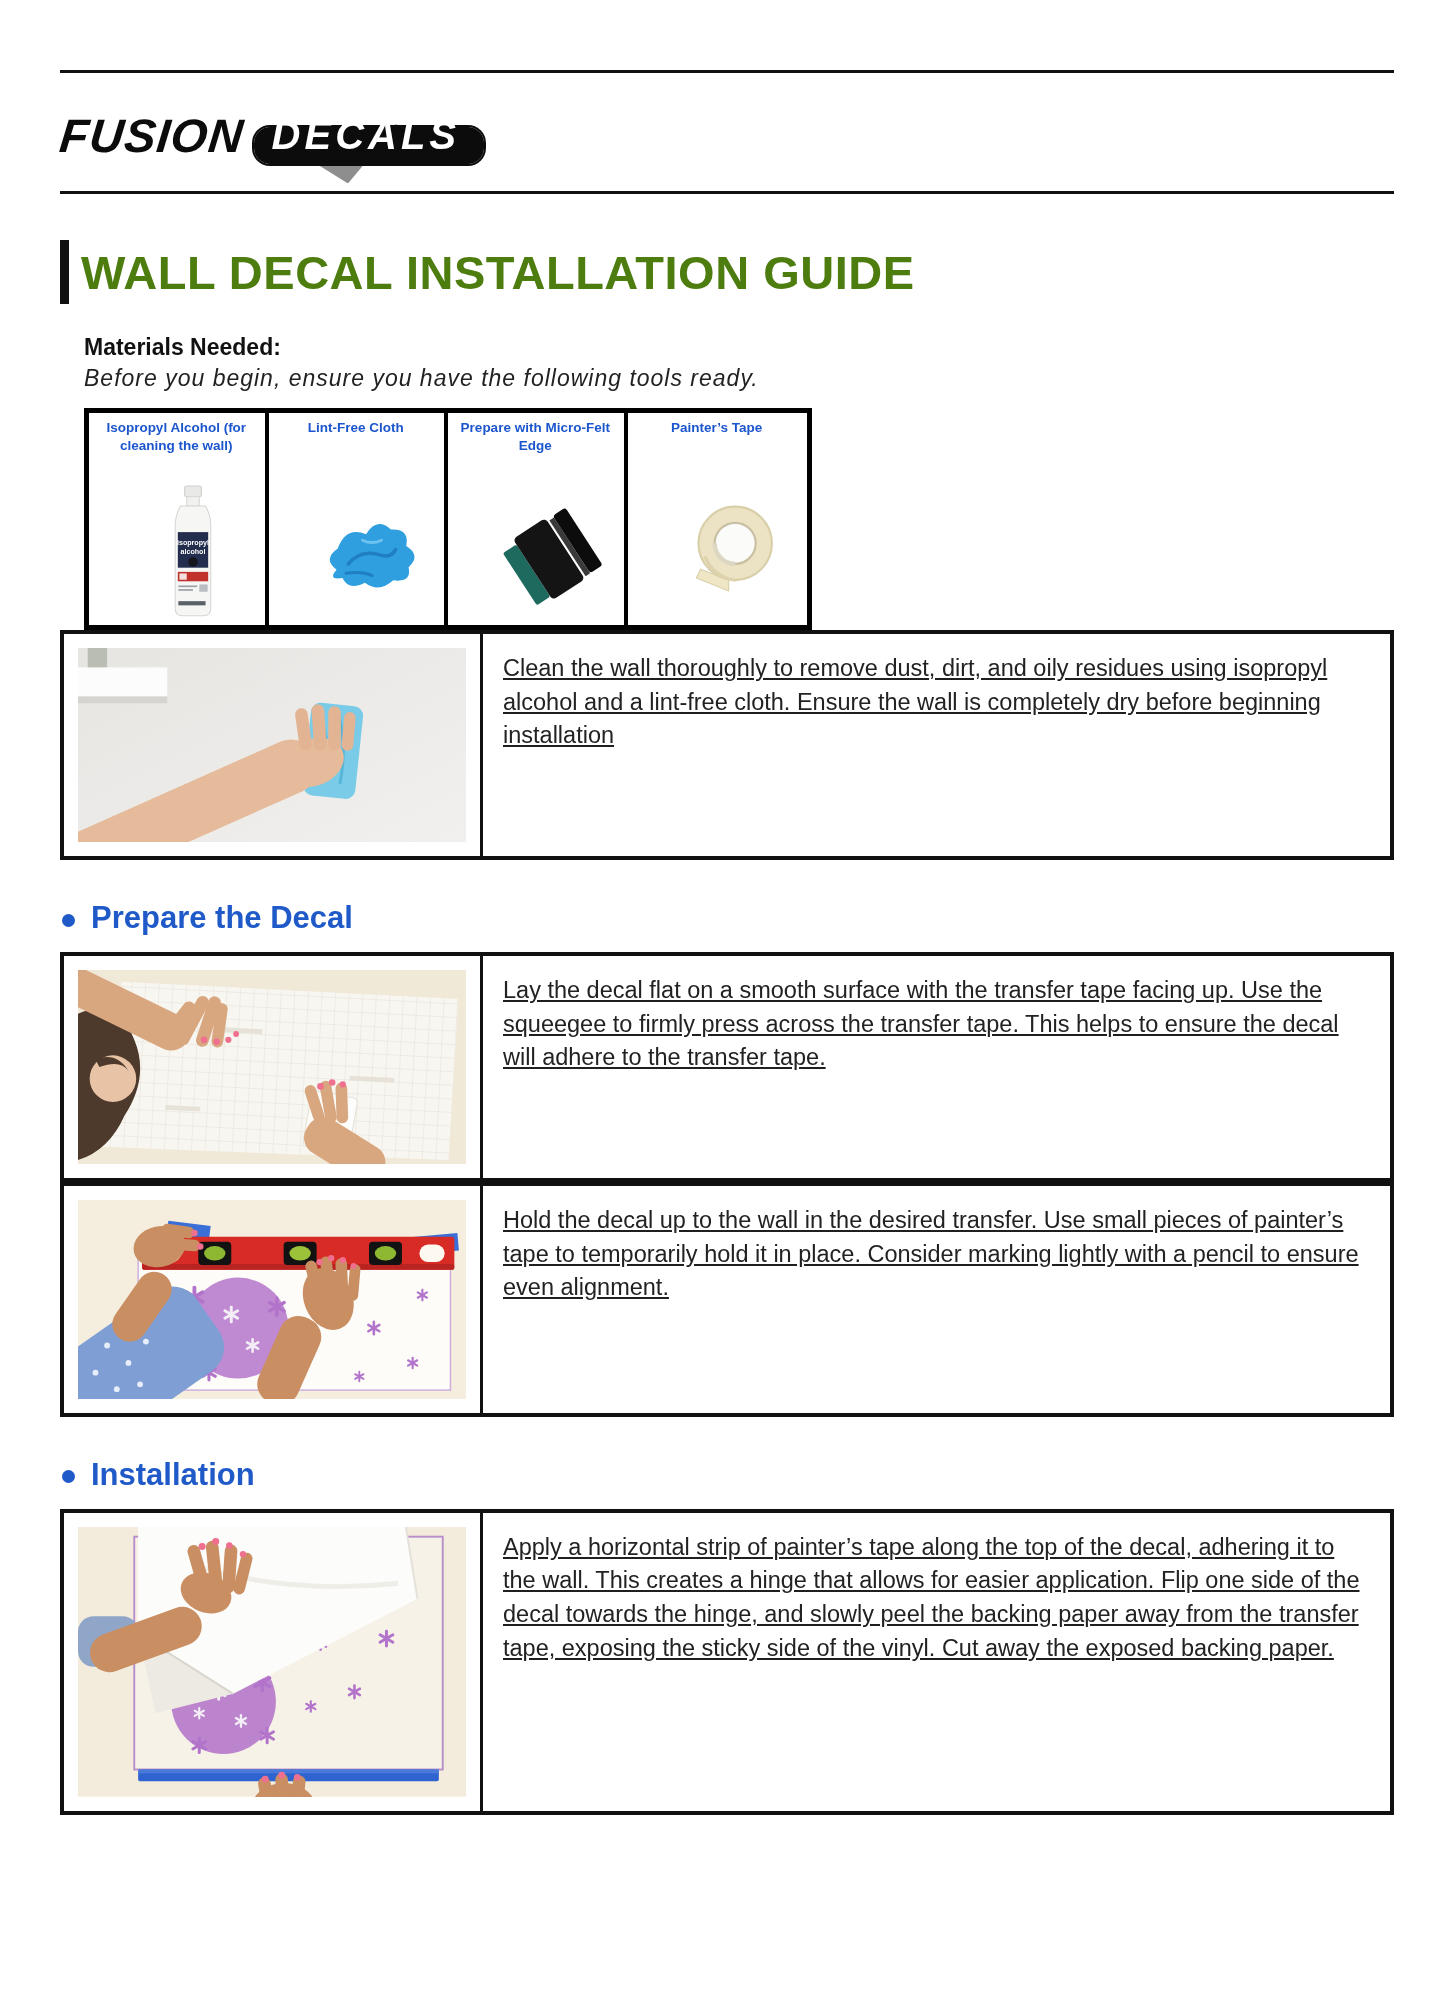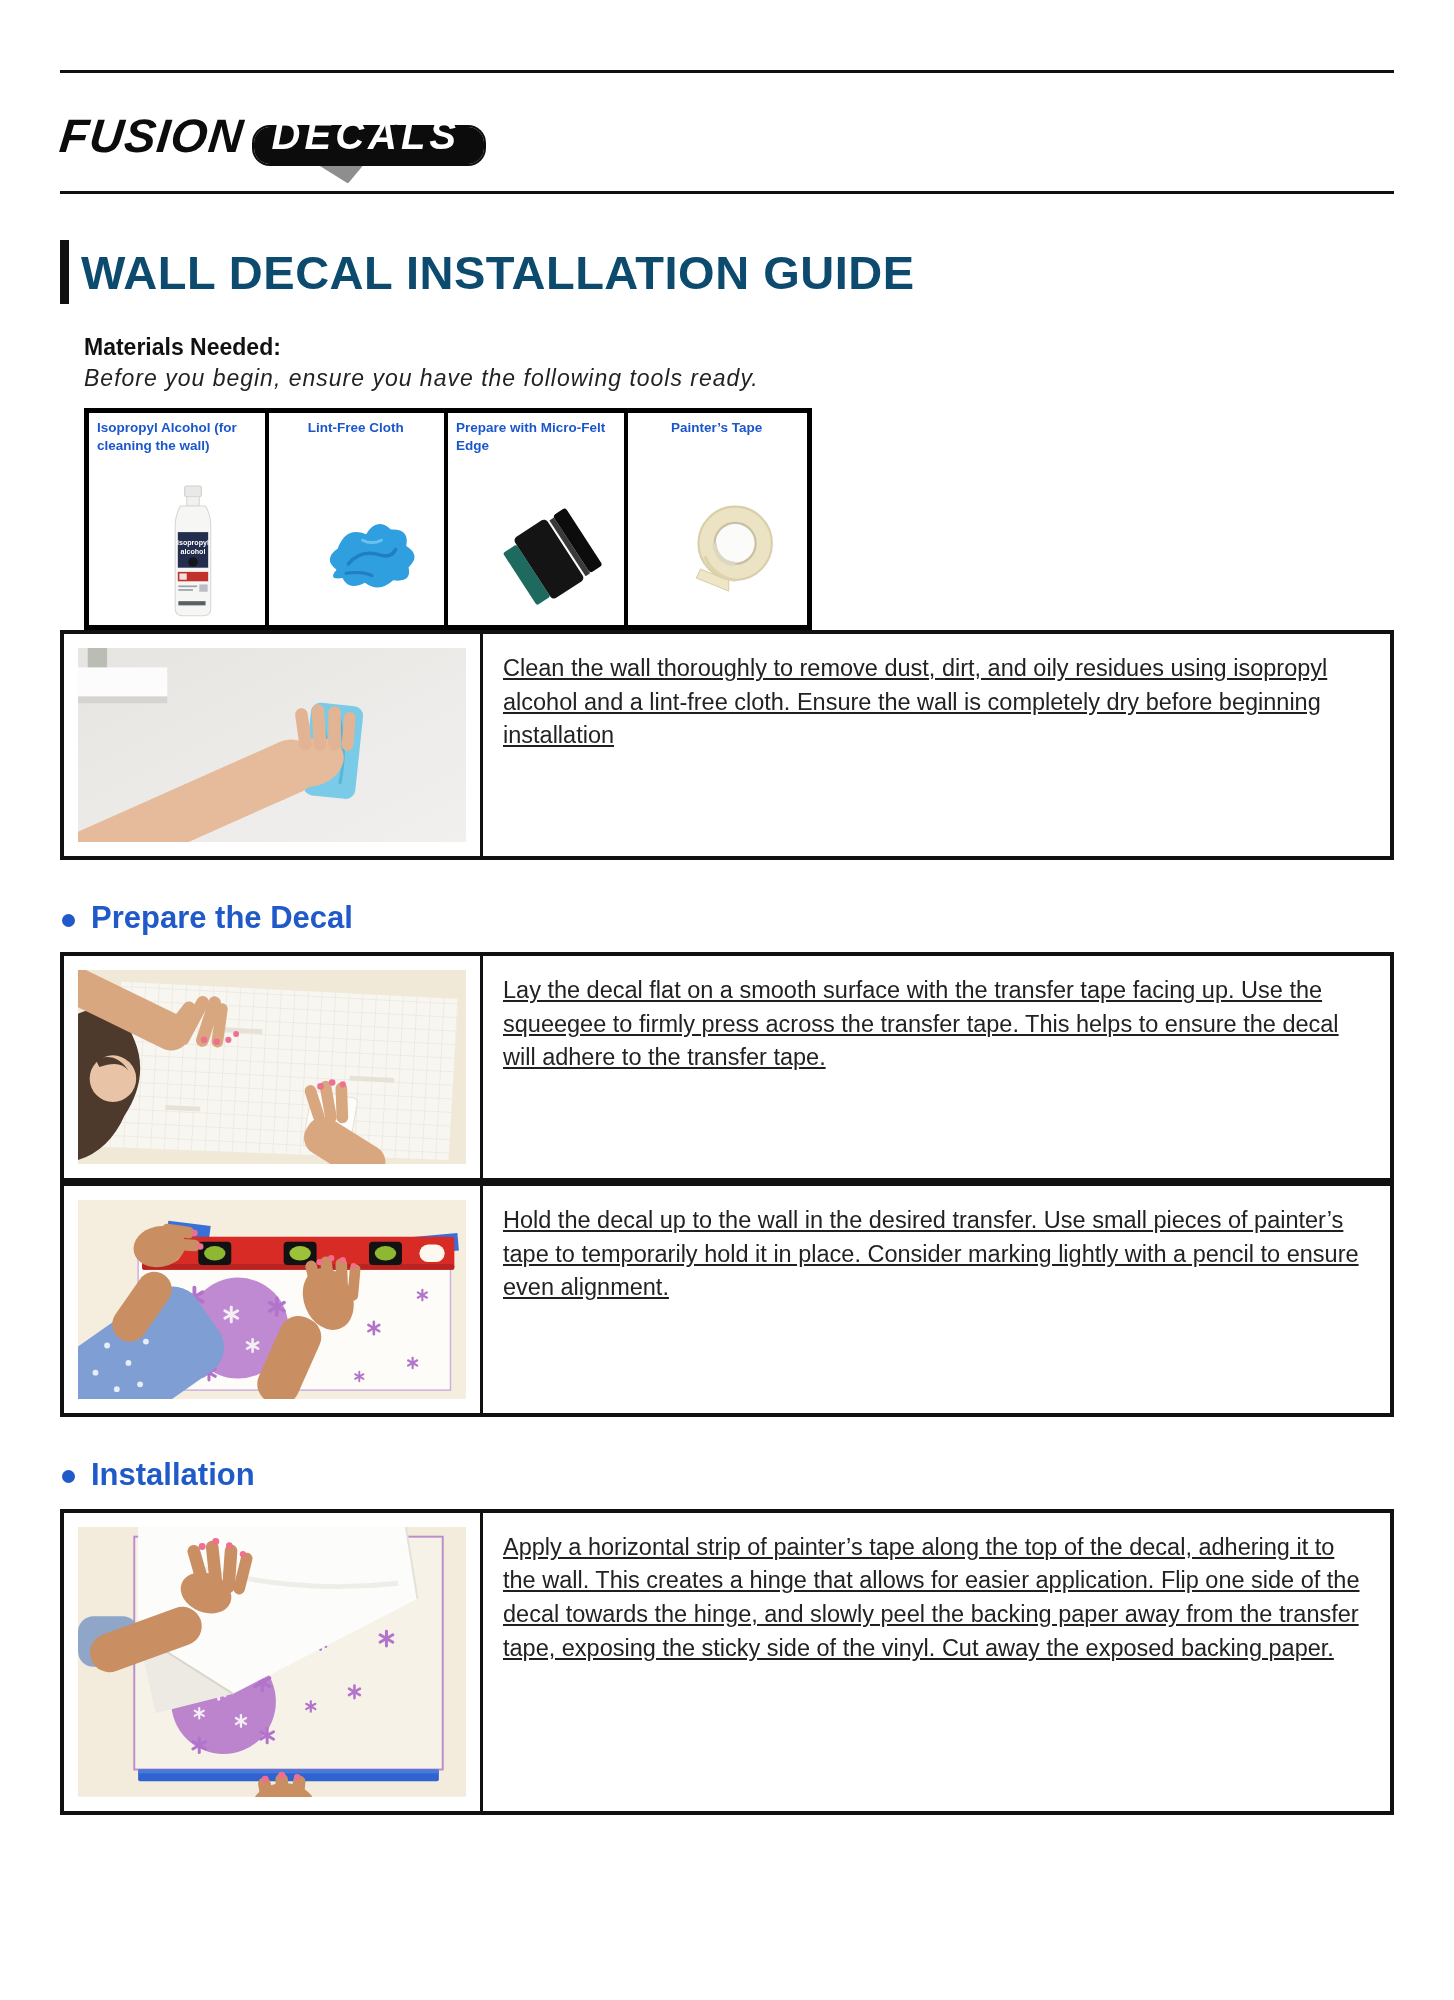--- a/index.html
+++ b/index.html
@@ -28,35 +28,35 @@
     padding:8px 24px 12px 18px;transform:skewX(-6deg);box-shadow:0 0 0 2px #0c0c0c;
   }
   .decals-badge span{
     color:#fff;font-style:italic;font-weight:900;font-size:40px;letter-spacing:4px;white-space:nowrap;
   }
 
   
   .title-row{display:flex;align-items:center;margin-top:46px;}
   .title-bar{width:9px;height:64px;background:#111;margin-right:12px;flex:0 0 auto;}
   .page-title{
-    font-size:47px;font-weight:800;color:#0c4a6e;letter-spacing:.5px;margin:0;white-space:nowrap;
+    font-size:47px;font-weight:800;color:#4d7c0f;letter-spacing:.5px;margin:0;white-space:nowrap;
   }
 
   
   .mat-heading{margin:30px 0 4px 24px;font-size:23px;font-weight:800;color:#111;}
   .mat-intro{margin:2px 0 0 24px;font-size:23px;font-style:italic;color:#222;letter-spacing:1px;}
   .mat-table{
     display:grid;grid-template-columns:repeat(4,1fr);
     width:718px;margin:16px 0 0 24px;border:5px solid #000;background:#fff;
   }
   .mat-cell{border-right:4px solid #000;display:flex;flex-direction:column;align-items:center;}
   .mat-cell:last-child{border-right:none;}
   .mat-label{
     padding:6px 9px 2px 8px;min-height:62px;font-size:13.5px;font-weight:800;color:#1c56cd;
-    line-height:1.35;display:flex;align-items:flex-start;justify-content:center;
+    text-align:center;line-height:1.35;display:flex;align-items:flex-start;justify-content:center;
   }
   .mat-img{height:142px;width:100%;display:flex;align-items:center;justify-content:center;padding-bottom:4px;box-sizing:border-box;padding-left:32px;}
 
   
   .section-head{display:flex;align-items:center;margin:40px 0 16px 0;}
   .dot{width:13px;height:13px;border-radius:50%;background:#1f5ac8;margin:4px 16px 0 2px;flex:0 0 auto;}
   .section-title{font-size:31px;font-weight:800;color:#1f5ac8;margin:0;white-space:nowrap;}
   .section-note{font-size:26px;font-weight:800;color:#111;margin:0 0 0 34px;white-space:nowrap;}
 
   .step-box{display:flex;border:4px solid #111;background:#fff;}

